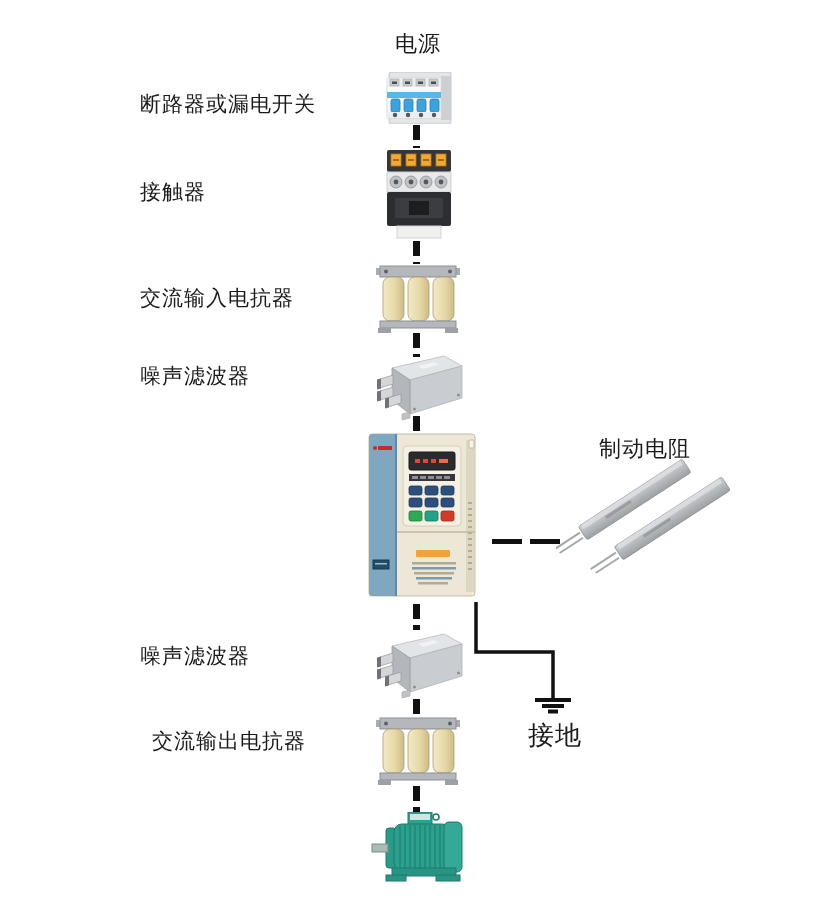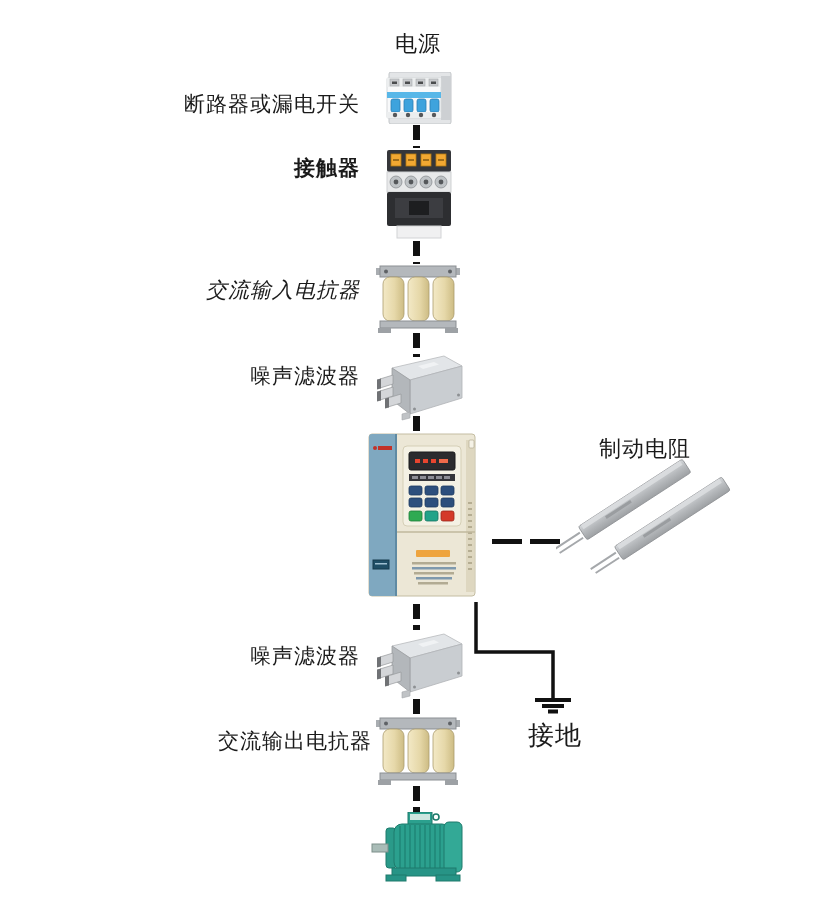--- a/index.html
+++ b/index.html
@@ -1,37 +1,37 @@
 <!DOCTYPE html>
 <html style="--line: #111111; --label-text: #1a1a1a; --breaker-blue: #45aee4; --contactor-orange: #f2a832; --reactor-cream: #e8d9a8; --filter-gray: #c6cacd; --inverter-body: #ece7d6; --inverter-panel-blue: #7fa8c0; --inverter-logo-red: #c23128; --display-red: #e8452f; --button-blue: #2d4f7d; --button-green: #2faa52; --button-red: #d43a2a; --resistor-gray: #b6b9bc; --motor-teal: #2ba08e;"><head>
 <meta charset="utf-8">
 <style>
   html,body{margin:0;padding:0;background:#fff;}
   #canvas{position:relative;width:838px;height:898px;background:#fff;overflow:hidden;
           font-family:"Liberation Serif","DejaVu Serif",serif;}
   .label{position:absolute;color:var(--label-text,#1a1a1a);font-size:21px;letter-spacing:1px;
          white-space:nowrap;line-height:1.15;}
-  .label.right{text-align:right;}
+  .label.right{text-align:left;}
   .label.center{text-align:center;}
   .conn-v{position:absolute;width:7px;
           background:repeating-linear-gradient(to bottom,var(--line,#111) 0 15px,transparent 15px 21px);}
   .conn-h{position:absolute;height:5px;
           background:repeating-linear-gradient(to right,var(--line,#111) 0 30px,transparent 30px 38px);}
   .component{position:absolute;}
   svg{display:block;}
 </style>
 </head>
 <body>
 
 <div id="canvas">
 
   <div class="label center" style="left:378px;top:31px;width:80px;font-size:22px;">电源</div>
   <div class="label right" style="left:140px;top:92px;width:220px;">断路器或漏电开关</div>
-  <div class="label right" style="left:140px;top:156px;width:220px;font-weight:bold;">接触器</div>
-  <div class="label right" style="left:140px;top:278px;width:220px;font-style:italic;">交流输入电抗器</div>
+  <div class="label right" style="left:140px;top:180px;width:220px;">接触器</div>
+  <div class="label right" style="left:140px;top:286px;width:220px;">交流输入电抗器</div>
   <div class="label right" style="left:140px;top:364px;width:220px;">噪声滤波器</div>
   <div class="label center" style="left:585px;top:436px;width:120px;font-size:22px;text-align:center;">制动电阻</div>
   <div class="label right" style="left:140px;top:644px;width:220px;">噪声滤波器</div>
   <div class="label right" style="left:152px;top:729px;width:220px;">交流输出电抗器</div>
   <div class="label center" style="left:513px;top:721px;width:84px;font-size:26px;">接地</div>
 
   <div class="conn-v" style="left:413px;top:125px;height:23px;"></div>
   <div class="conn-v" style="left:413px;top:241px;height:23px;"></div>
   <div class="conn-v" style="left:413px;top:333px;height:24px;"></div>
   <div class="conn-v" style="left:413px;top:416px;height:17px;"></div>

